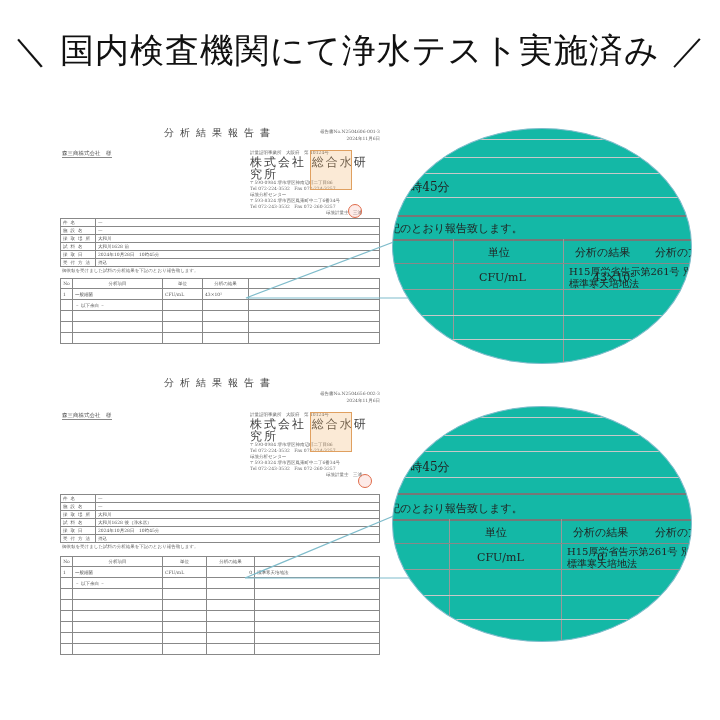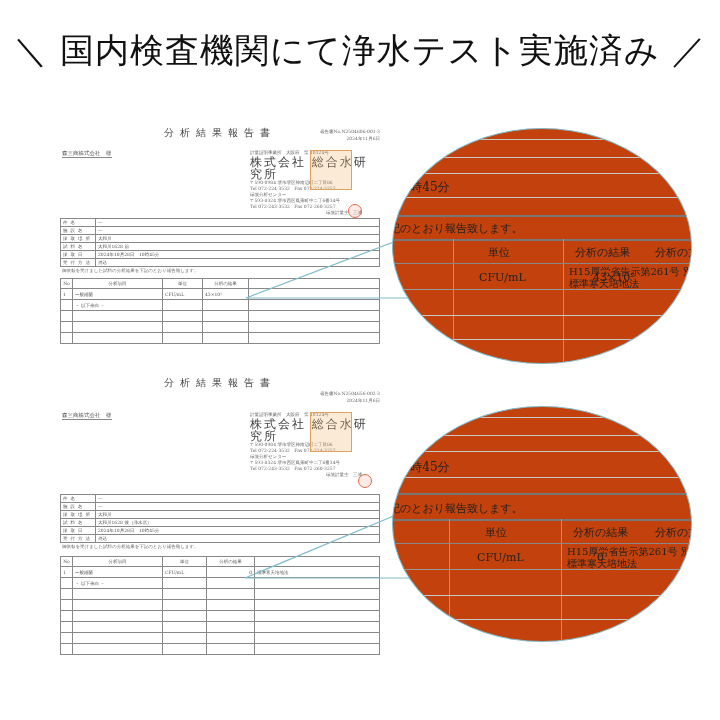--- a/index.html
+++ b/index.html
@@ -30,21 +30,21 @@
   .doc table { position: absolute; border-collapse: collapse; font-size: 4.5px; color: #555; }
   .doc table td, .doc table th { border: 0.6px solid #888; padding: 0 2px; height: 8px; font-weight: normal; text-align: left; white-space: nowrap; }
   .doc .meta-table { left: 0; width: 320px; }
   .doc .meta-table td.k { width: 30px; letter-spacing: 3px; }
   .doc .note { position: absolute; left: 2px; font-size: 4.5px; color: #666; }
   .doc .result-table { left: 0; width: 320px; }
   .doc .result-table th { text-align: center; height: 10px; }
   .doc .result-table td { height: 11px; }
 
   .magnifier {
-    position: absolute; border-radius: 50%; border: 1.5px solid #7fbccb; background: #c2410c; overflow: hidden;
+    position: absolute; border-radius: 50%; border: 1.5px solid #7fbccb; background: #14b8a6; overflow: hidden;
   }
   .mag-top { left: 392px; top: 128px; width: 300px; height: 236px; }
   .mag-bottom { left: 392px; top: 406px; width: 300px; height: 236px; }
 
   .magnifier .mline { position: absolute; left: 0; width: 100%; height: 1px; background: #c8c8c8; }
   .magnifier .mline.dark { background: #777; height: 1.5px; }
   .magnifier .mtext { position: absolute; font-size: 12px; color: #222; white-space: nowrap; }
   .magnifier .mtext.small { font-size: 11px; }
   .magnifier .vline { position: absolute; width: 1px; background: #999; }
 

